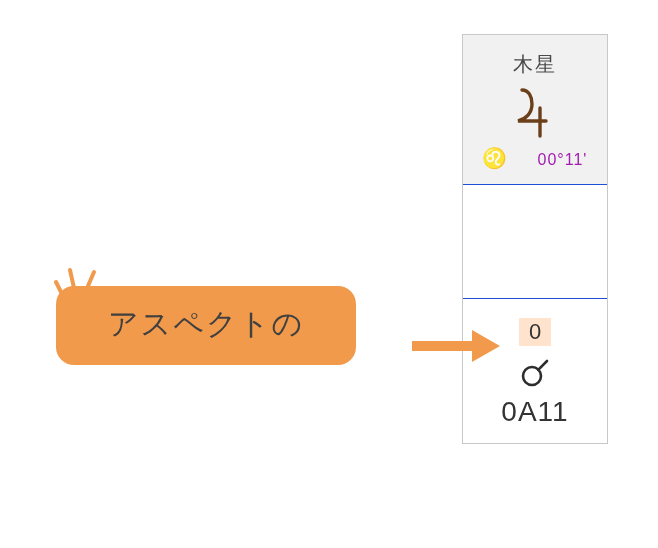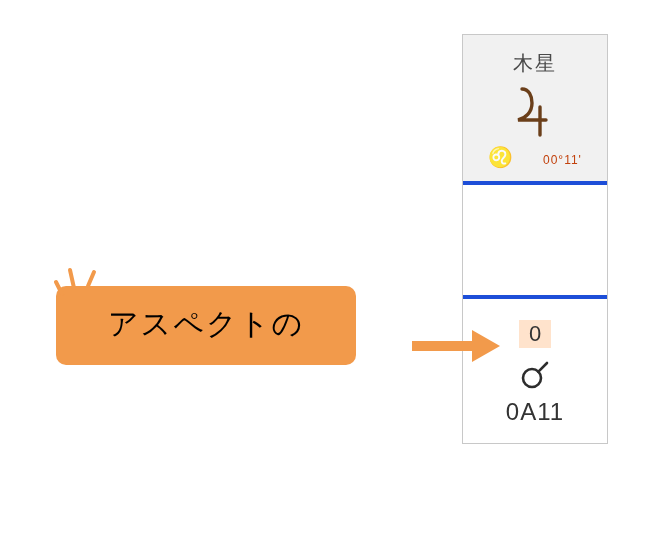--- a/index.html
+++ b/index.html
@@ -11,21 +11,21 @@
       position: relative;
     }
     .column {
       position: absolute;
       right: 50px;
       top: 34px;
       width: 146px;
       border: 1px solid #c8c8c8;
     }
     .cell {
-      border-bottom: 4px solid #1d4ed8;
+      border-bottom: 1px solid #1d4ed8;
       display: flex;
       flex-direction: column;
       align-items: center;
       justify-content: center;
     }
     .cell:last-child { border-bottom: none; }
     .header-cell {
       background: #f1f1f1;
       height: 150px;
       padding: 14px 0 12px;
@@ -47,22 +47,22 @@
     .position-line {
       display: flex;
       align-items: baseline;
       gap: 6px;
     }
     .zodiac-symbol {
       font-size: 20px;
       color: #8c8c8c;
     }
     .degrees {
-      font-size: 12px;
-      color: #c2410c;
+      font-size: 16px;
+      color: #a21caf;
       letter-spacing: 1px;
       margin-left: 24px;
     }
     .empty-cell {
       height: 114px;
       background: #fff;
     }
     .aspect-cell {
       height: 144px;
       background: #fff;
@@ -76,39 +76,39 @@
       margin-bottom: 8px;
     }
     .aspect-symbol {
       height: 36px;
       display: flex;
       align-items: center;
       justify-content: center;
       margin-bottom: 6px;
     }
     .aspect-code {
-      font-size: 24px;
+      font-size: 28px;
       color: #333;
       letter-spacing: 1px;
     }
     .callout {
       position: absolute;
       left: 56px;
       top: 286px;
     }
     .spark {
       position: absolute;
       left: -2px;
       top: -24px;
     }
     .bubble {
       background: #f29a4b;
-      border-radius: 10px;
+      border-radius: 18px;
       padding: 18px 28px 20px;
-      color: #000000;
+      color: #404040;
       font-size: 30px;
       line-height: 1.35;
       text-align: center;
       letter-spacing: 2px;
       width: 300px;
     }
     .arrow {
       position: absolute;
       left: 356px;
       top: 42px;

